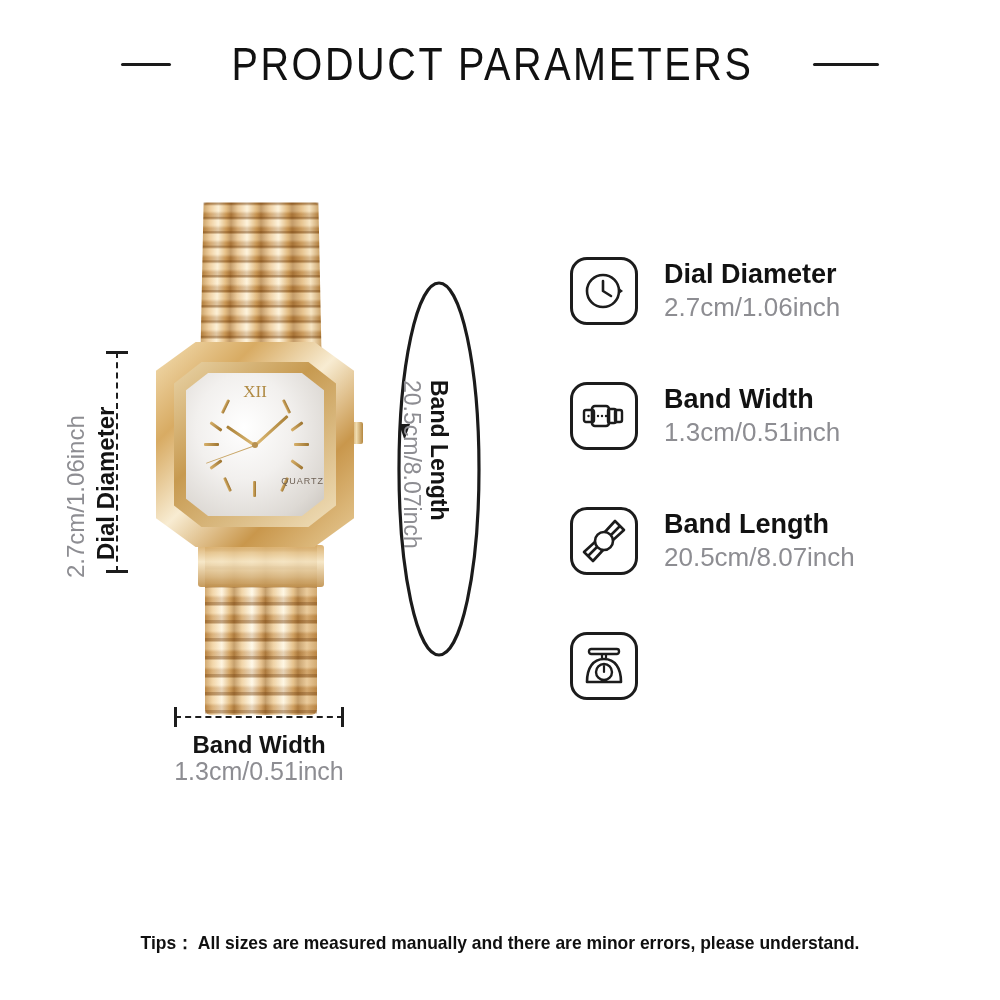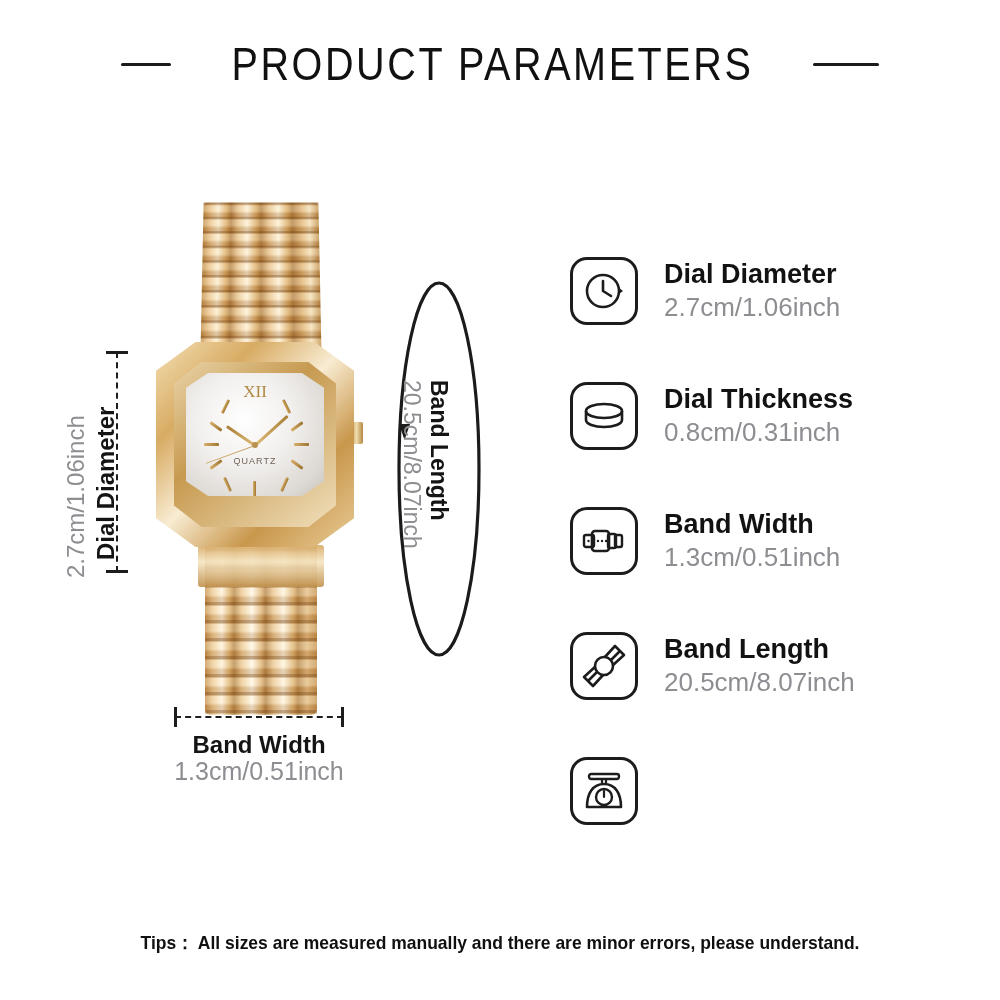--- a/index.html
+++ b/index.html
@@ -140,42 +140,42 @@
     width: 162px;
     height: 165px;
     background: linear-gradient(140deg,#e9d4a8,#c79a50 40%,#f0dfbb);
     clip-path: polygon(17% 0%, 83% 0%, 100% 13%, 100% 87%, 83% 100%, 17% 100%, 0% 87%, 0% 13%);
   }
   .dial {
     position: absolute;
     left: 30px;
     top: 31px;
     width: 138px;
-    height: 123px;
+    height: 143px;
     background:
       radial-gradient(ellipse at 42% 38%, #ffffff 0%, #f2f0ee 42%, #ddd9d4 78%, #c9c4bd 100%);
     clip-path: polygon(16% 0%, 84% 0%, 100% 12%, 100% 88%, 84% 100%, 16% 100%, 0% 88%, 0% 12%);
   }
   .dial-numeral {
     position: absolute;
     left: 0;
     top: 9px;
     width: 100%;
     text-align: center;
     font-family: "Liberation Serif", serif;
     font-size: 17px;
     color: #b08a43;
     letter-spacing: 0px;
   }
   .dial-brand {
     position: absolute;
     left: 0;
     bottom: 30px;
     width: 100%;
-    text-align: center;
+    text-align: right;
     font-size: 9px;
     letter-spacing: 1px;
     color: #6f6256;
   }
   .marker {
     position: absolute;
     background: linear-gradient(90deg,#d7b06a,#9d7430);
     border-radius: 1px;
   }
   .hand {
@@ -435,32 +435,20 @@
         <path d="M22 13 L22 23 L30 28" fill="none" stroke="#1c1c1c" stroke-width="2.6" stroke-linecap="round" stroke-linejoin="round"></path>
         <path d="M38 20 L42 23 L38 26 Z" fill="#1c1c1c"></path>
       </svg>
     </div>
     <div class="spec-text">
       <div class="spec-label">Dial Diameter</div>
       <div class="spec-value">2.7cm/1.06inch</div>
     </div>
   </div>
 
-  <div class="spec-row">
-    <div class="spec-icon">
-      <svg width="46" height="46" viewBox="0 0 46 46">
-        <ellipse cx="23" cy="18" rx="18" ry="7" fill="none" stroke="#1c1c1c" stroke-width="2.6"></ellipse>
-        <path d="M5 18 L5 27 A18 7 0 0 0 41 27 L41 18" fill="none" stroke="#1c1c1c" stroke-width="2.6"></path>
-      </svg>
-    </div>
-    <div class="spec-text">
-      <div class="spec-label">Dial Thickness</div>
-      <div class="spec-value">0.8cm/0.31inch</div>
-    </div>
-  </div>
 
   <div class="spec-row">
     <div class="spec-icon">
       <svg width="46" height="46" viewBox="0 0 46 46">
         <rect x="3" y="17" width="10" height="12" rx="2" fill="none" stroke="#1c1c1c" stroke-width="2.4"></rect>
         <rect x="11" y="13" width="17" height="20" rx="3" fill="none" stroke="#1c1c1c" stroke-width="2.6"></rect>
         <rect x="27" y="16" width="8" height="14" rx="2" fill="none" stroke="#1c1c1c" stroke-width="2.4"></rect>
         <rect x="34" y="17" width="7" height="12" rx="2" fill="none" stroke="#1c1c1c" stroke-width="2.4"></rect>
         <circle cx="7.5" cy="23" r="1.2" fill="#1c1c1c"></circle>
         <circle cx="17" cy="23" r="1.2" fill="#1c1c1c"></circle>

